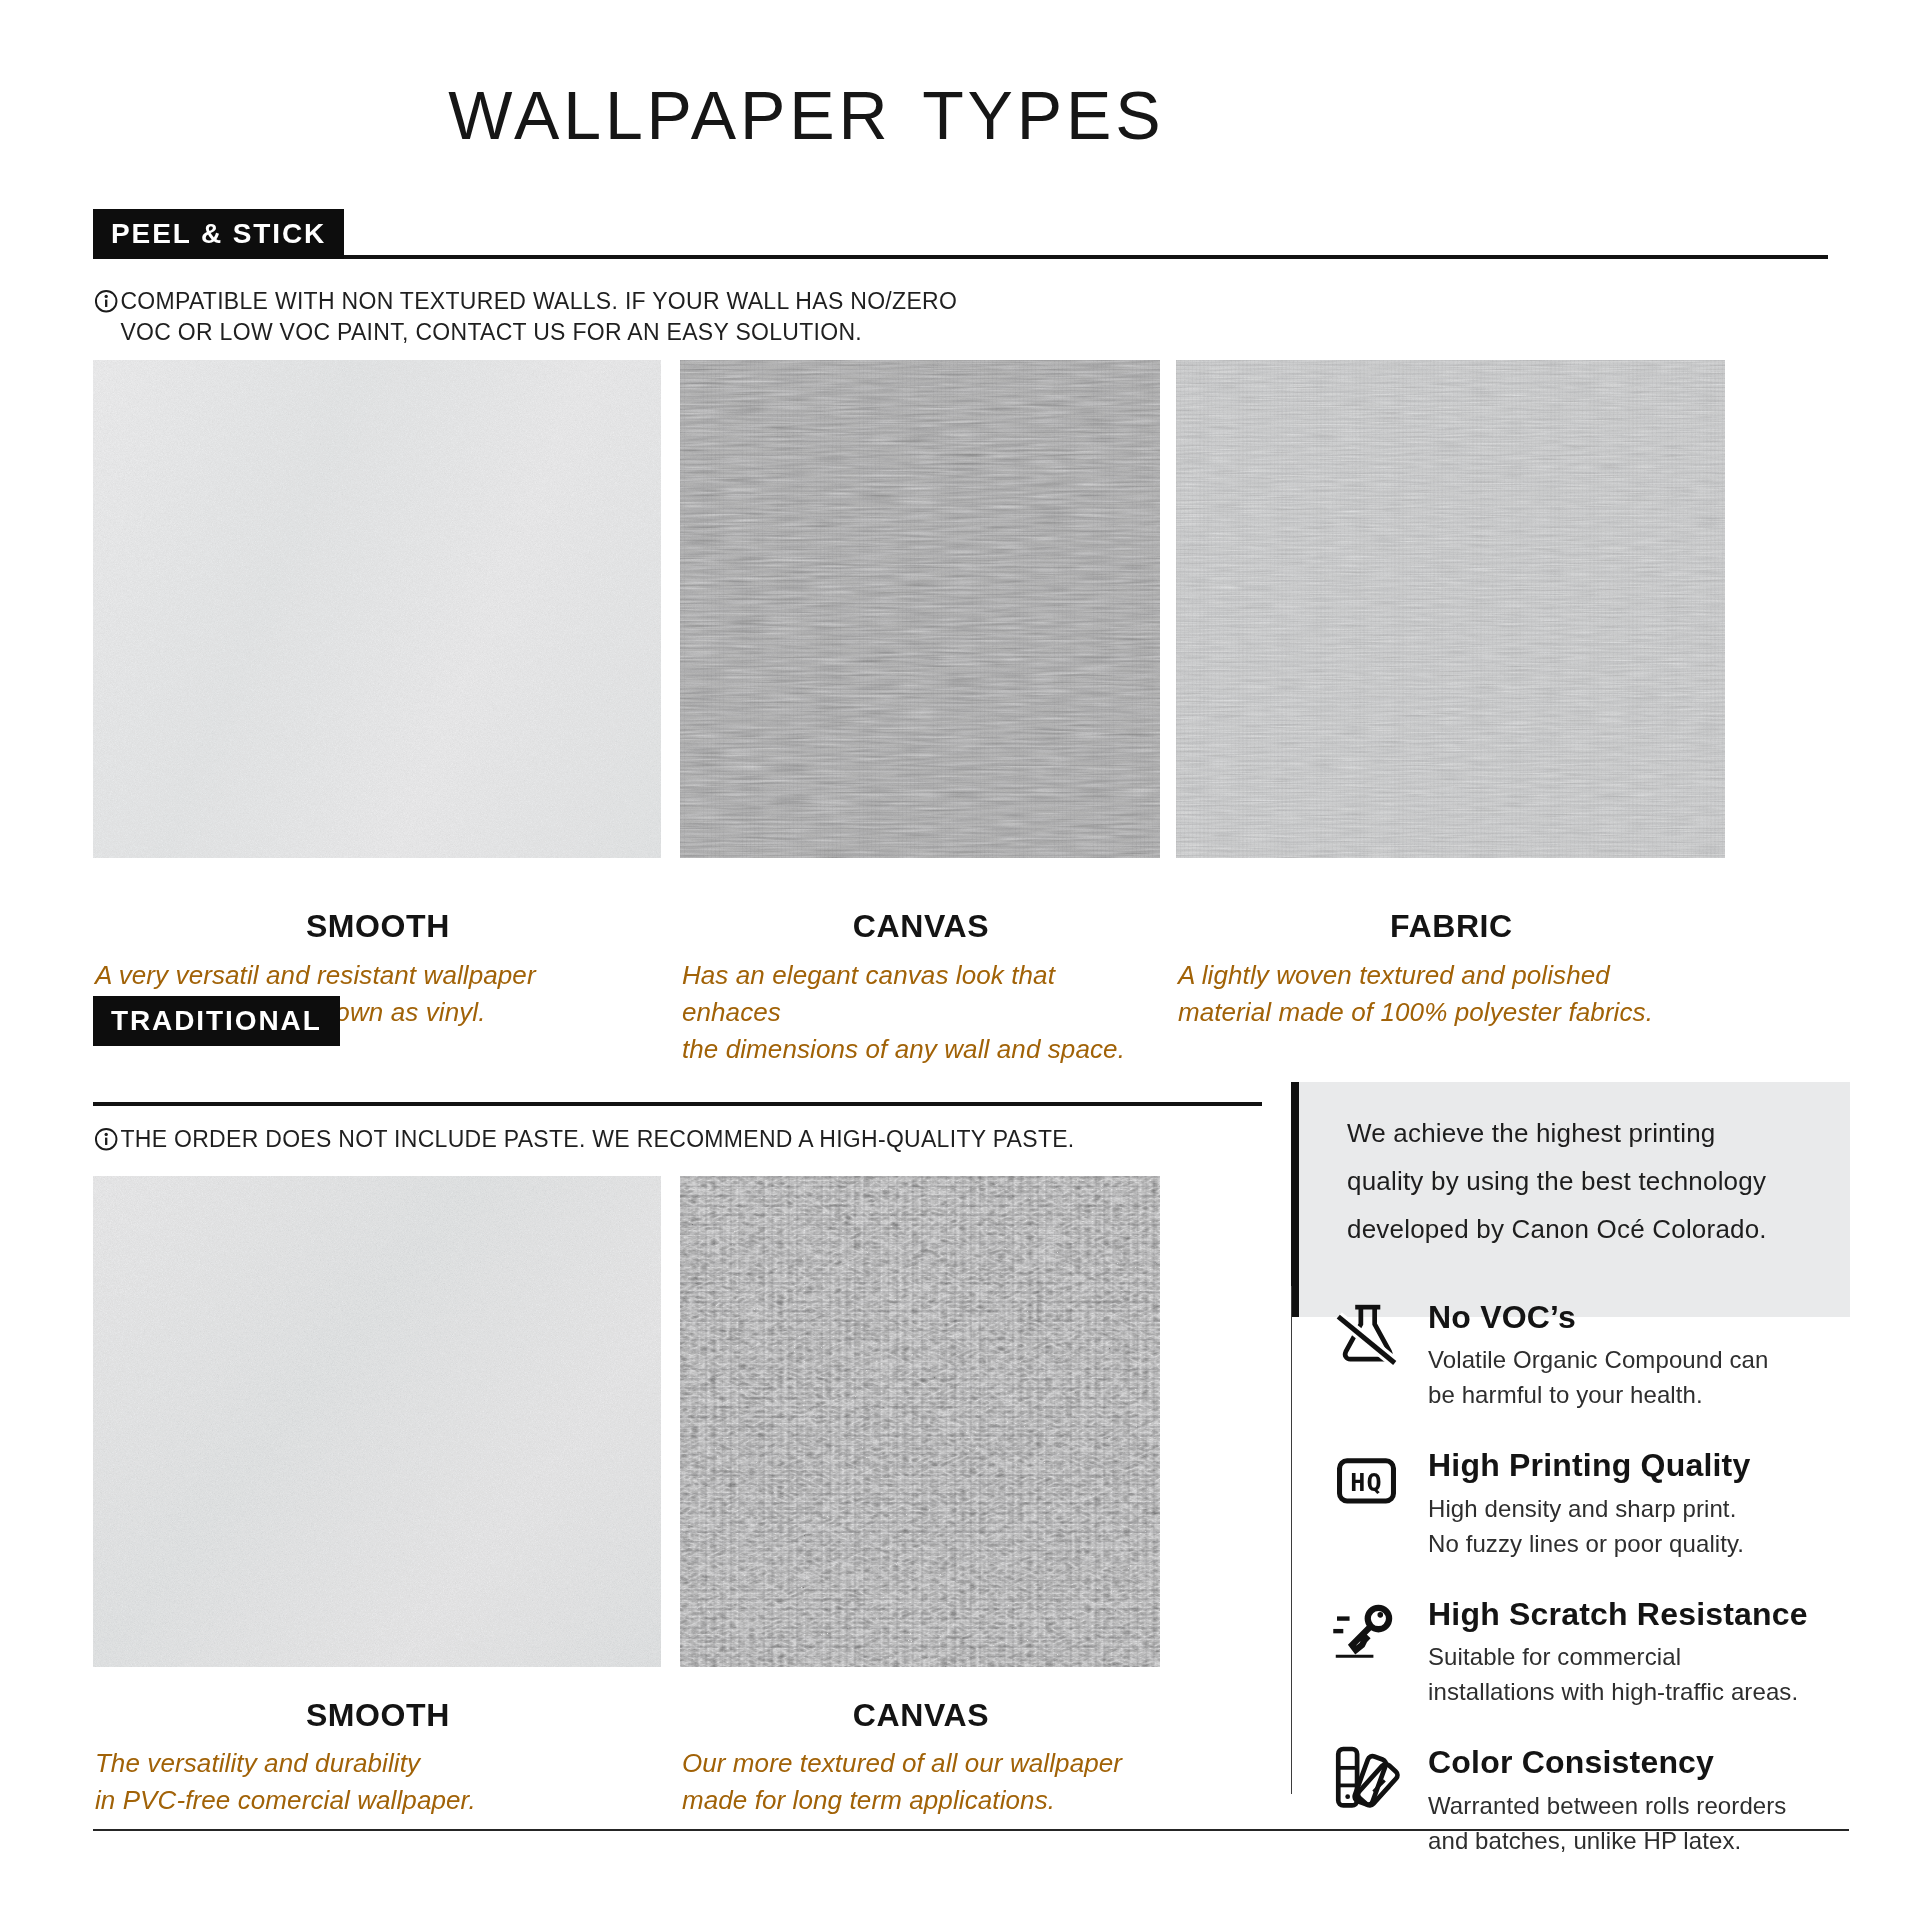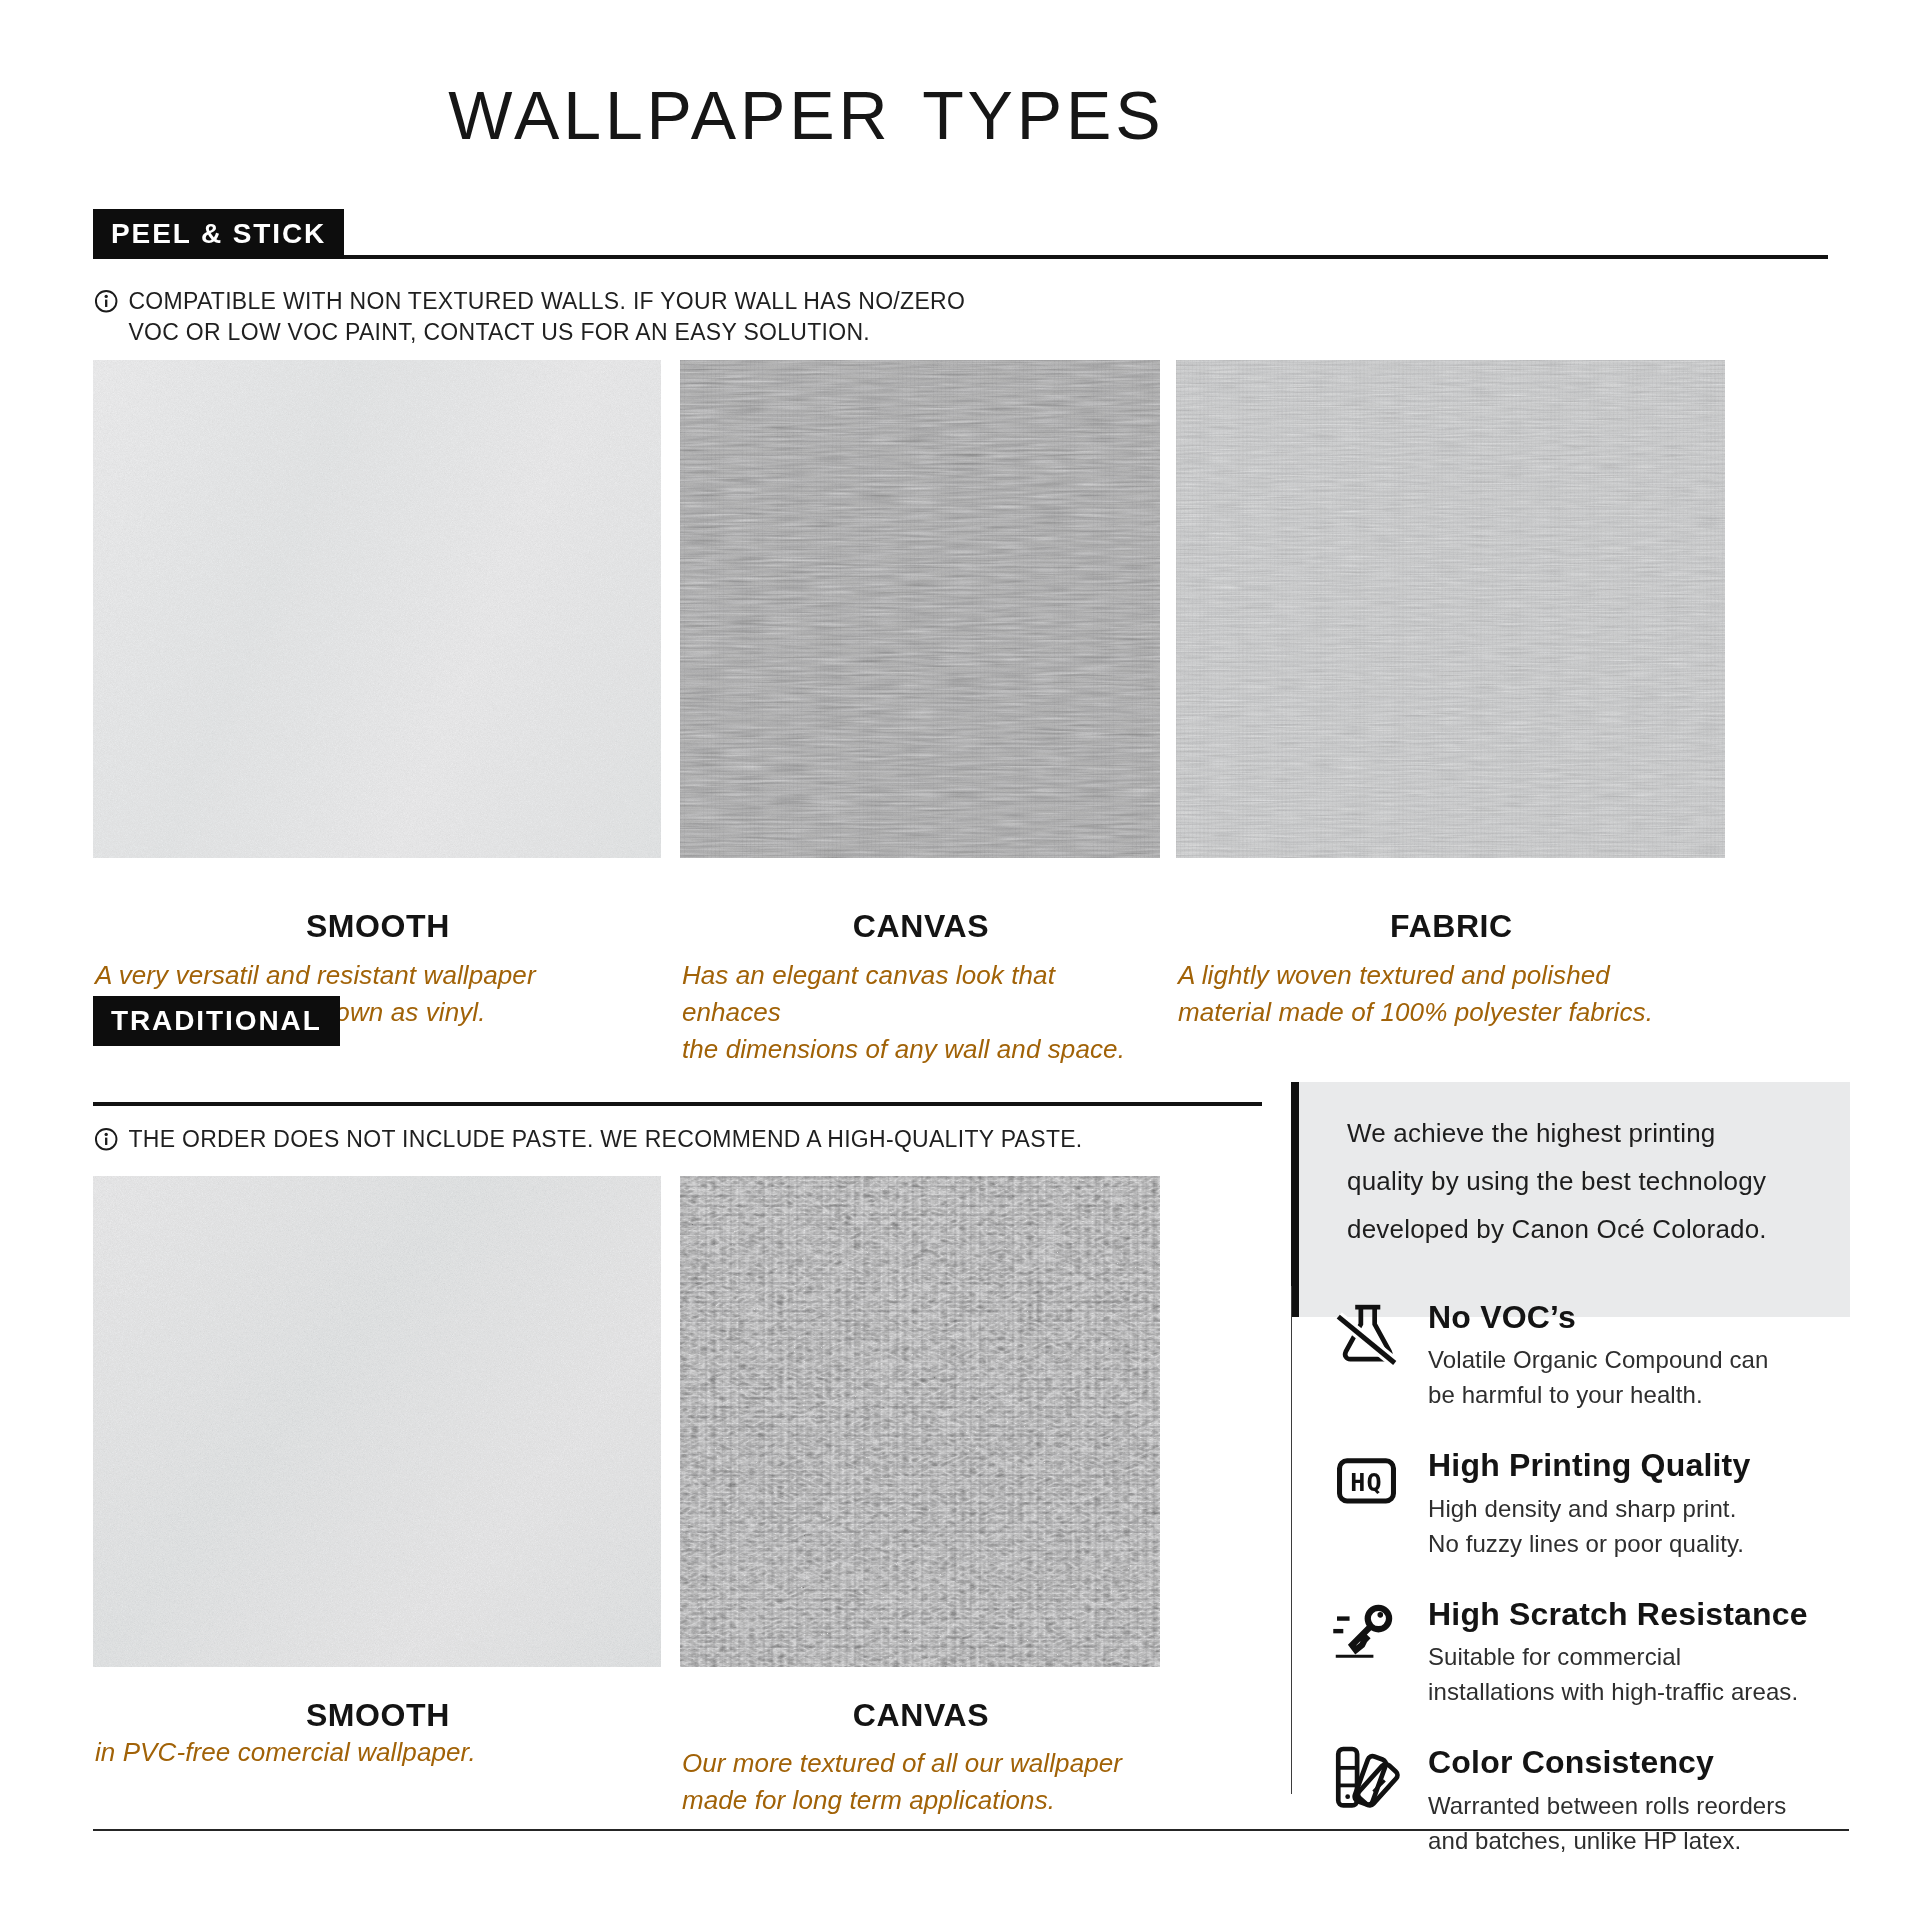--- a/index.html
+++ b/index.html
@@ -12,21 +12,21 @@
   .tag{position:absolute;left:93px;height:50px;line-height:50px;padding:0 18px;background:#0d0d0d;color:#ffffff;
        font-size:28px;font-weight:600;letter-spacing:1.9px;white-space:nowrap;z-index:2;}
   #tag-peel{top:209px;}
   #tag-trad{top:996px;}
   .rule{position:absolute;height:3.9px;background:#121212;}
   #rule-peel{left:93px;top:255px;width:1735px;}
   #rule-trad{left:93px;top:1102px;width:1169px;}
   #rule-bottom{left:93px;top:1829px;width:1756px;height:1.9px;background:#262626;}
 
   
-  .note{position:absolute;left:94px;display:flex;align-items:flex-start;gap:10px;}
+  .note{position:absolute;left:94px;display:flex;align-items:flex-start;gap:2px;}
   #note-peel{top:286px;}
   #note-trad{top:1124px;}
   .note .txt{font-size:23px;letter-spacing:0.3px;line-height:31px;color:#1f1f1f;}
   .info-ic{flex:0 0 24.4px;margin-top:2.6px;}
 
   
   .row{position:absolute;display:flex;}
   #row-peel{left:93px;top:360px;}
   #row-trad{left:93px;top:1176px;}
   .tile{display:block;}
@@ -159,20 +159,21 @@
   </div>
 
   <div class="row" id="row-trad">
     <div class="tile t-w1">
       <div class="swatch tex-smooth2">
         <svg class="grain" preserveAspectRatio="none" viewBox="0 0 885 765" width="568" height="491">
           <rect width="100%" height="100%" filter="url(#fGrain)" opacity="0.16"></rect>
         </svg>
       </div>
       <h3 class="type-name">SMOOTH</h3>
+      <p class="type-desc first">The versatility and durability</p>
       <p class="type-desc">in PVC-free comercial wallpaper.</p>
     </div>
     <div class="tile t-w2">
       <div class="swatch tex-burlap">
         <svg class="grain" preserveAspectRatio="none" viewBox="0 0 905 765" width="581" height="491">
           <rect width="100%" height="100%" filter="url(#fBurlap)" opacity="0.45"></rect>
           <rect width="100%" height="100%" filter="url(#fGrain)" opacity="0.14"></rect>
         </svg>
       </div>
       <h3 class="type-name">CANVAS</h3>

